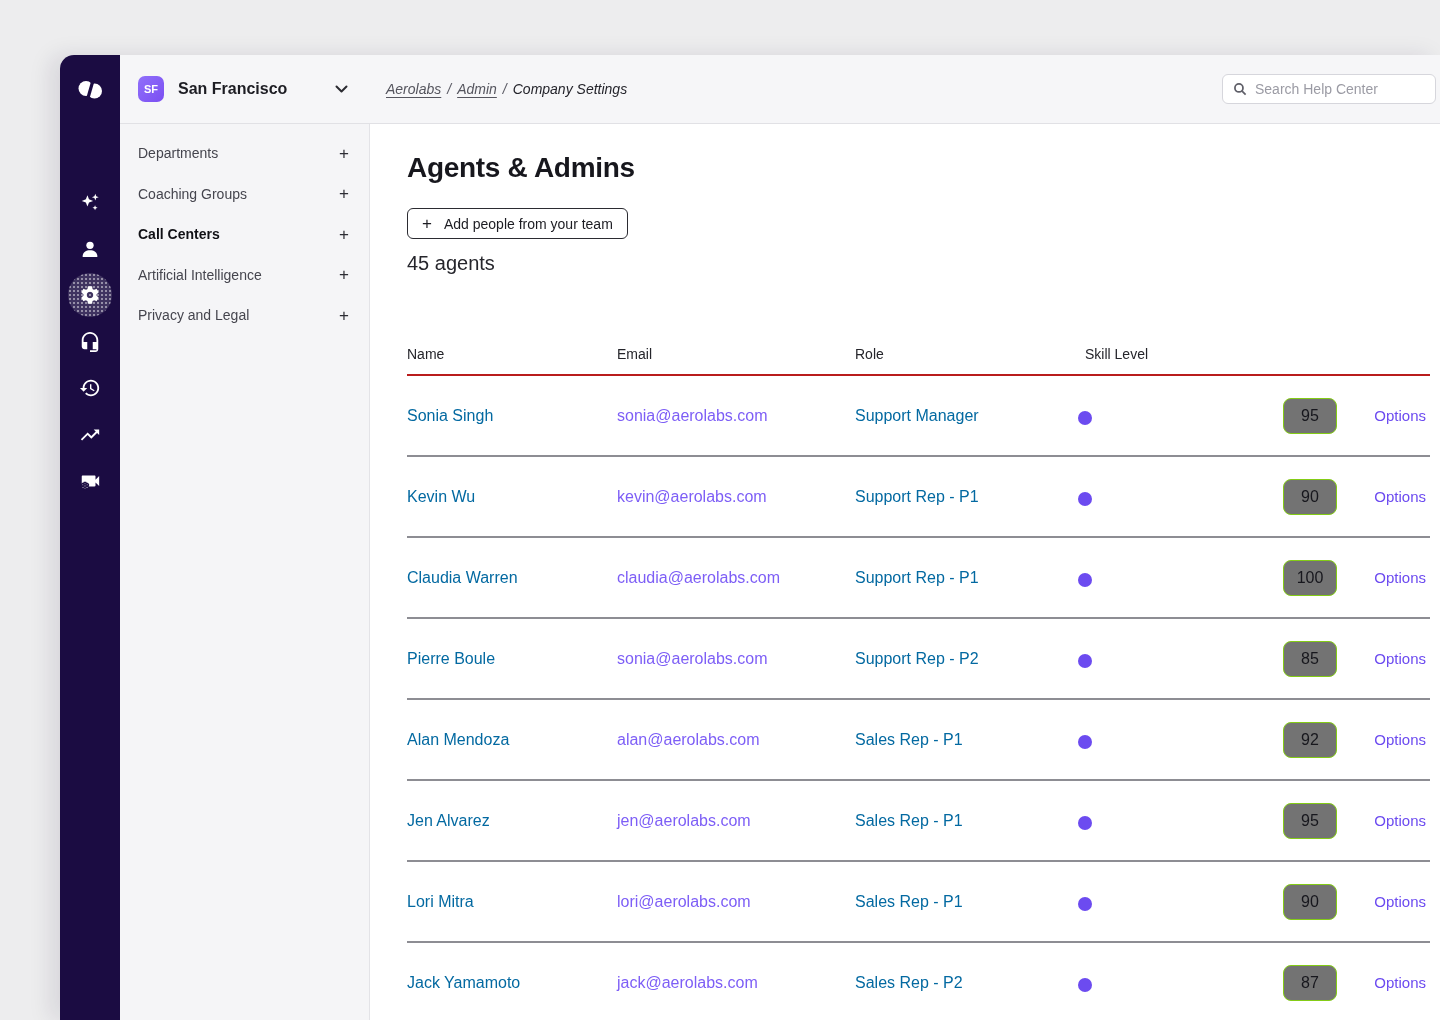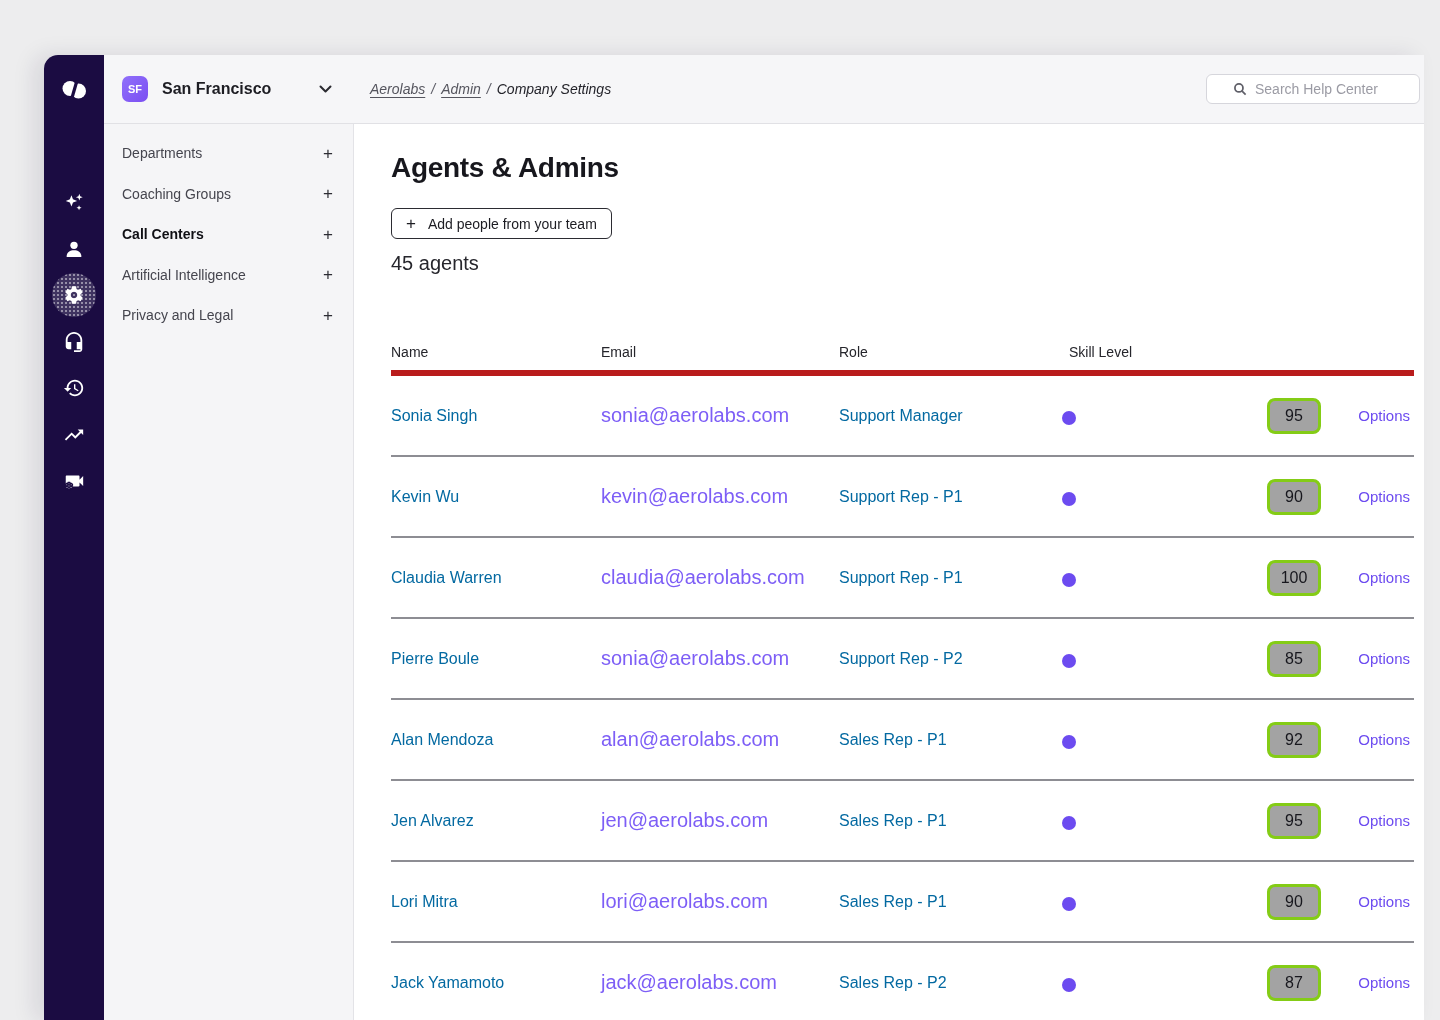--- a/index.html
+++ b/index.html
@@ -1,19 +1,19 @@
 <!DOCTYPE html>
 <html><head>
 <meta charset="utf-8">
 <style>
   * { margin:0; padding:0; box-sizing:border-box; }
   html,body { width:1440px; height:1020px; overflow:hidden;
     font-family:"Liberation Sans", sans-serif; background:#ededee; }
 
-  .app-window { position:absolute; left:44px; top:55px; width:1380px; height:965px;
+  .app-window { position:absolute; left:60px; top:55px; width:1380px; height:965px;
     background:#fff; border-top-left-radius:14px;
     box-shadow:-10px 0 22px rgba(25,15,60,0.10); }
 
   
   .rail { position:absolute; left:0; top:0; width:60px; height:100%;
     background:#1B0C42; border-top-left-radius:14px; }
   .logo-wrap { position:absolute; top:22px; left:0; width:60px;
     display:flex; justify-content:center; }
   .rail-nav { position:absolute; top:124px; left:0; width:60px; }
   .rail-btn { width:60px; height:46.5px; position:relative;
@@ -38,21 +38,21 @@
     justify-content:center; margin-right:14px; }
   .loc-name { flex:1; font-size:16px; font-weight:600; color:#1d1d23; }
   .topbar-rest { flex:1; display:flex; align-items:center;
     justify-content:space-between; padding:0 4px 0 16px; }
   .breadcrumb { font-size:14px; color:#5c5c66;font-style:italic; }
   .crumb-link { color:#55555e; text-decoration:underline;
     text-underline-offset:3px; cursor:pointer; }
   .crumb-sep { margin:0 6px; color:#5c5c66; }
   .crumb-current { color:#24242b; }
   .searchbox { width:214px; height:30px; background:#fff; border:1px solid #d6d6dc;
-    border-radius:6px; display:flex; align-items:center; gap:8px; padding:0 26px; }
+    border-radius:6px; display:flex; align-items:center; gap:8px; padding:0 10px; }
   .searchbox svg { width:14px; height:14px; stroke:#5f5f68; fill:none;
     stroke-width:2; flex:0 0 14px; }
   .searchbox input { border:none; outline:none; flex:1; font-size:14px;
     color:#33333a; background:transparent; font-family:"Liberation Sans",sans-serif; }
   .searchbox input::placeholder { color:#9b9ba4; }
 
   .content-row { flex:1; display:flex; min-height:0; }
 
   
   .sidebar { width:250px; flex:0 0 250px; background:#f5f5f7;
@@ -70,33 +70,33 @@
   .add-btn { display:inline-flex; align-items:center; gap:12px; height:31px;
     padding:0 14px; background:#fff; border:1.5px solid #2b2b31; border-radius:6px;
     font-size:14px; color:#1c1c22; cursor:pointer;
     font-family:"Liberation Sans",sans-serif; }
   .plus-glyph { font-size:17px; font-weight:500; line-height:1; }
   .agent-count { margin-top:13px; font-size:20px; color:#26262c; }
 
   .table { margin-top:59px; }
   .thead { display:grid; grid-template-columns:210px 238px 230px 1fr; height:42px;
     align-items:center; font-size:14px; color:#25252b;
-    border-bottom:6px solid #b91c1c; }
+    border-bottom:2px solid #b91c1c; }
   .trow { display:grid; grid-template-columns:210px 238px 230px 198px 88px 1fr;
     align-items:center; height:81px; border-bottom:2px solid #8d8d93; }
   .cell-name, .cell-role { font-size:16px; color:#0369a1; }
-  .cell-email { font-size:20px; color:#7D5EF6; cursor:pointer; }
+  .cell-email { font-size:16px; color:#7D5EF6; cursor:pointer; }
   .slider { position:relative; width:175px; height:4px; background:#d9d9de;
     border-radius:2px; cursor:pointer; }
   .slider-fill { position:absolute; left:0; top:0; height:4px;
     background:#6C4BF0; border-radius:2px; }
   .slider-thumb { position:absolute; top:-5px; width:14px; height:14px;
     border-radius:50%; background:#6C4BF0; }
-  .value-box { width:54px; height:36px; border:3px solid #84cc16; border-radius:8px;
-    background:#a3a3a3; display:flex; align-items:center; justify-content:center;
+  .value-box { width:54px; height:36px; border:1px solid #84cc16; border-radius:8px;
+    background:#737373; display:flex; align-items:center; justify-content:center;
     font-size:16px; color:#17171d; }
   .cell-options { text-align:right; padding-right:4px; }
   .options-link { font-size:15px; color:#6C4BF0; cursor:pointer; }
 </style>
 </head>
 <body>
 
 <div class="app-window">
 
   <aside class="rail">

